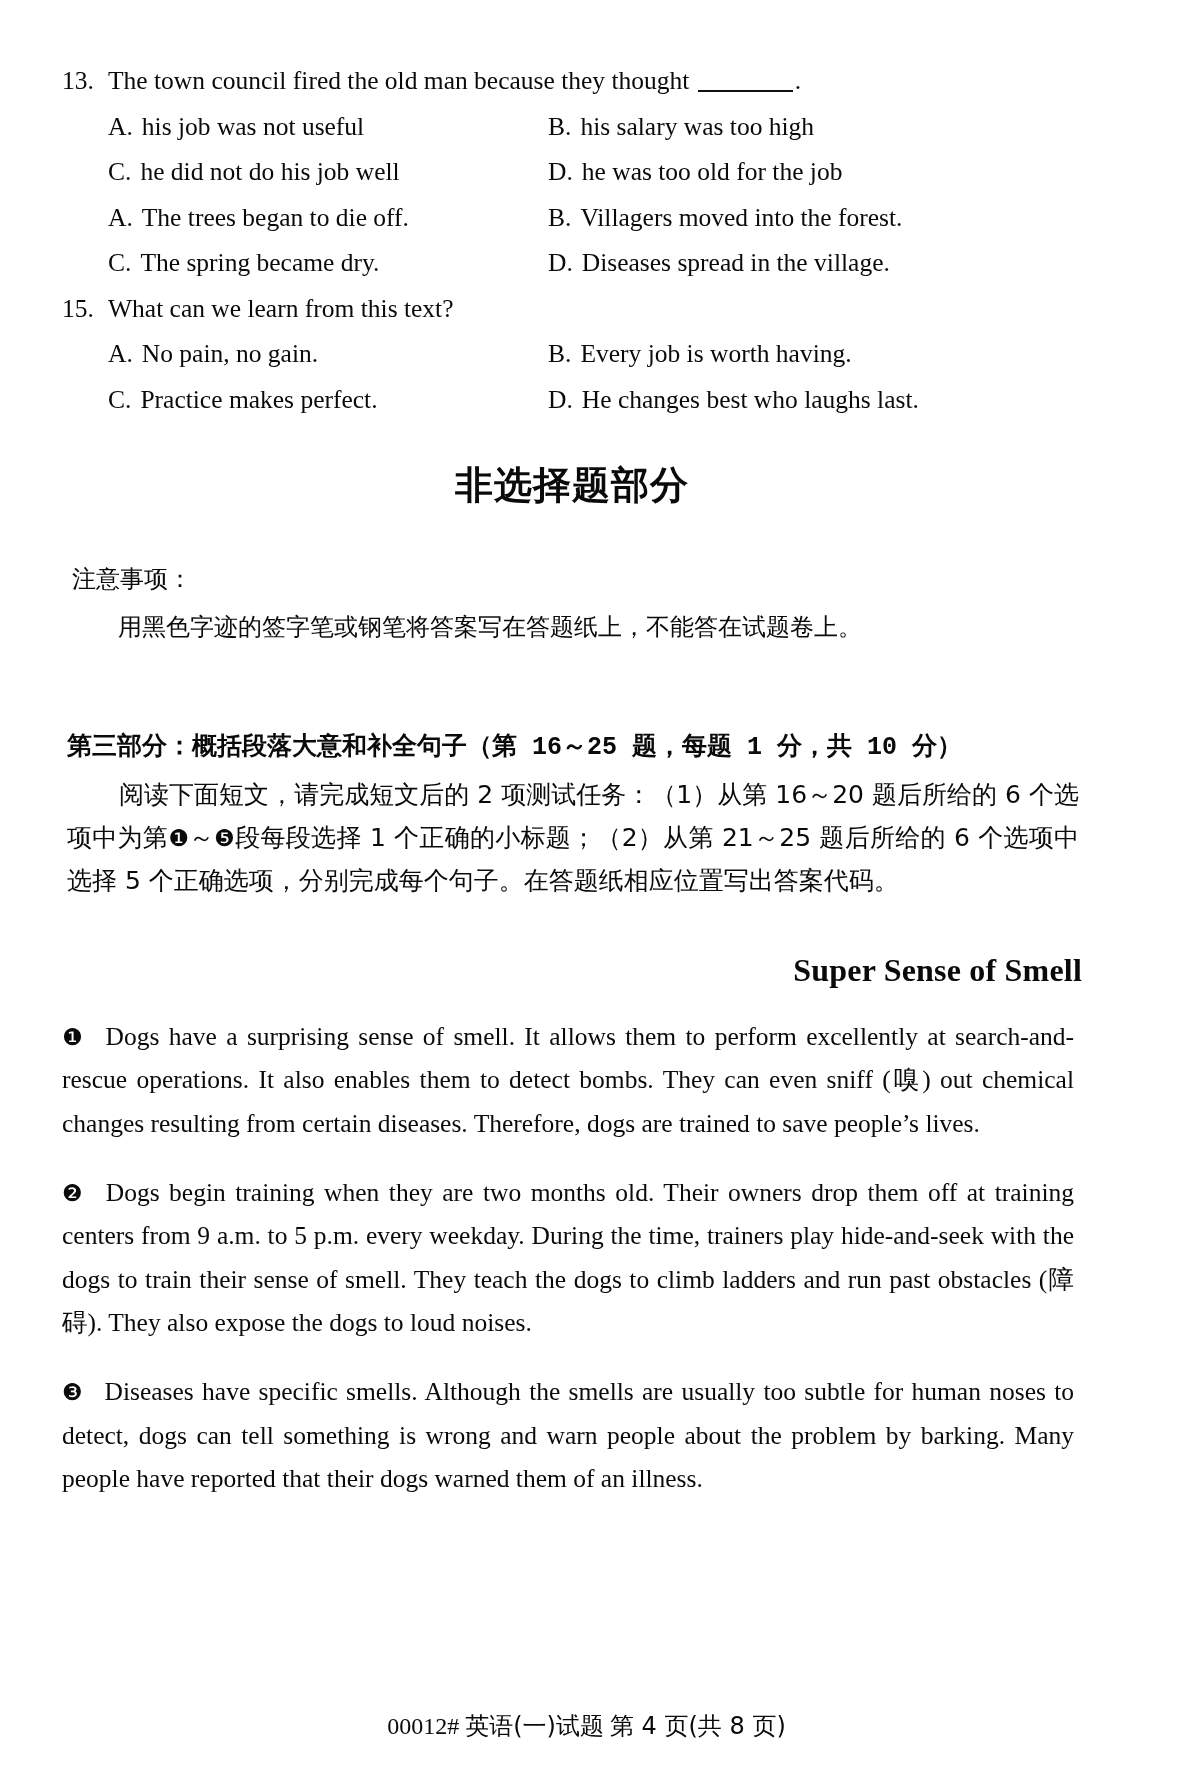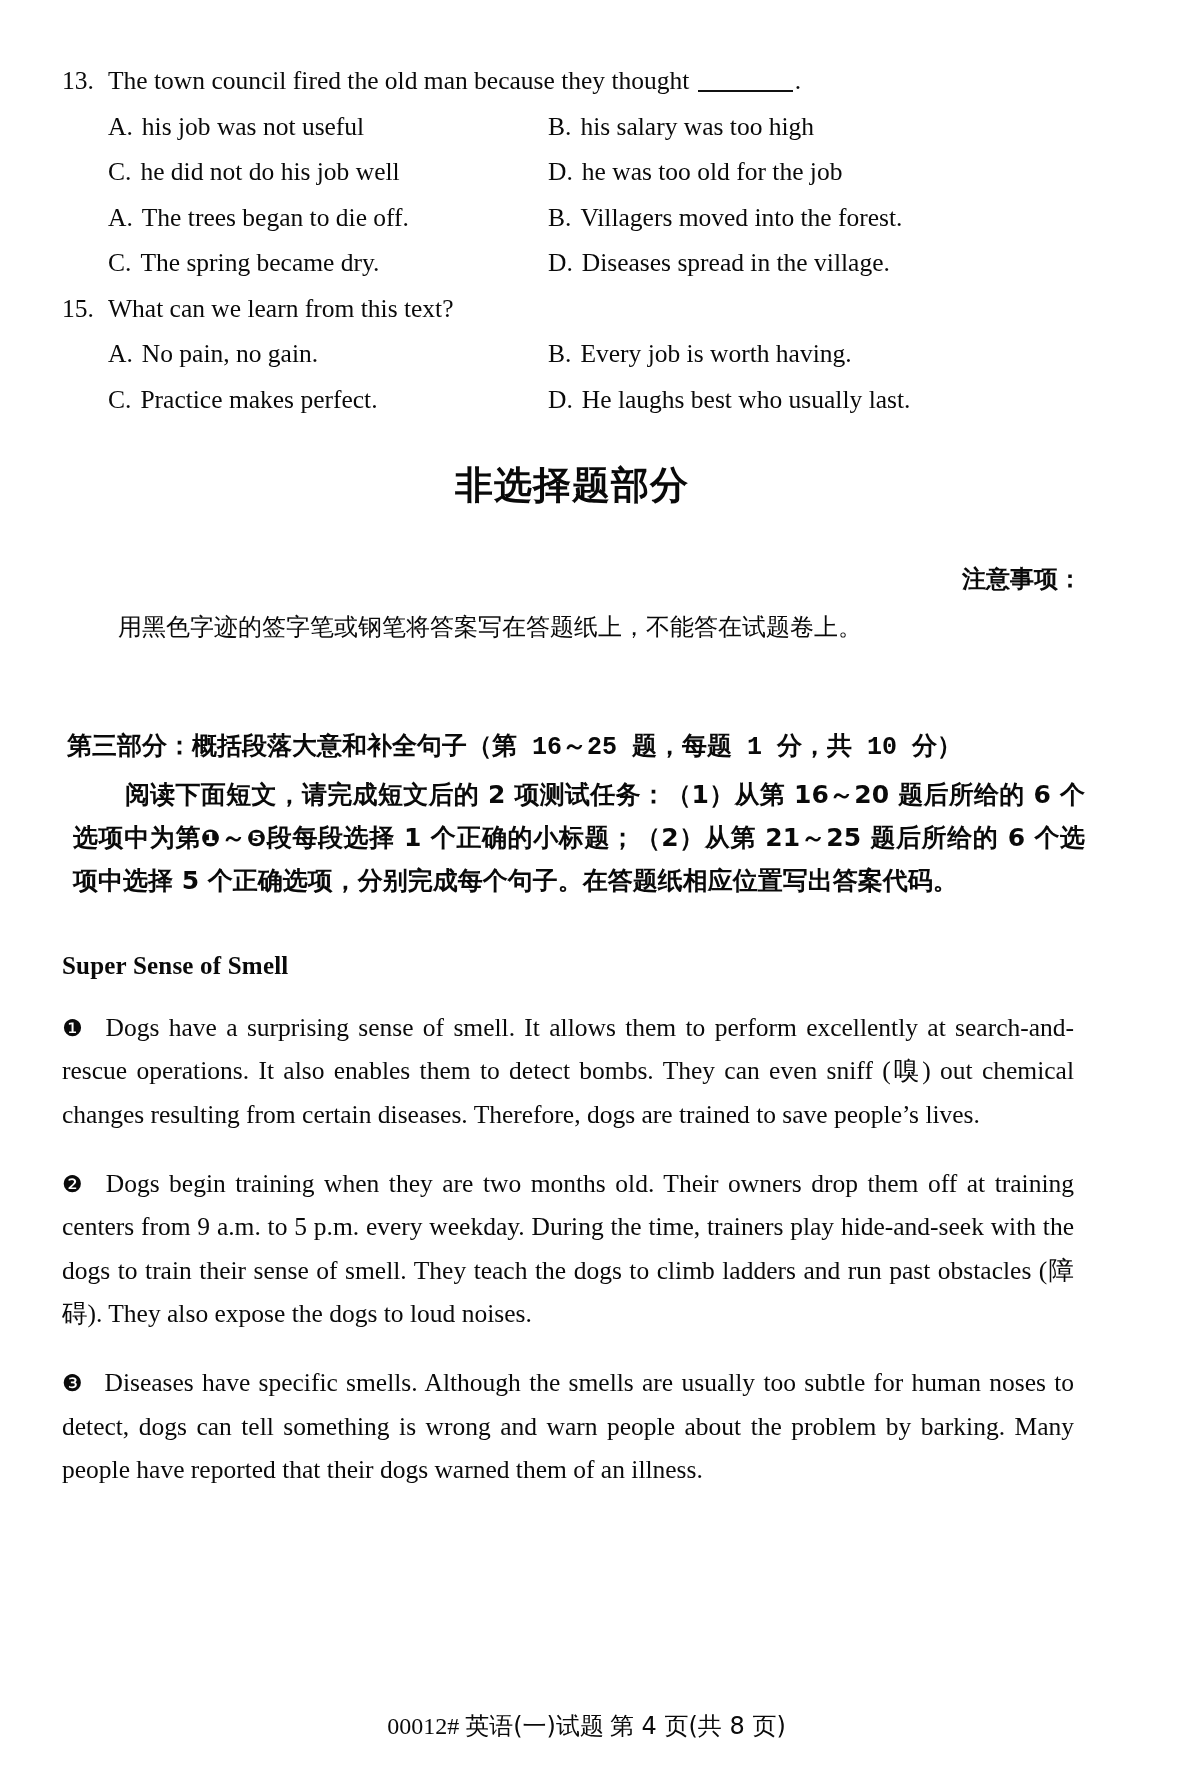--- a/index.html
+++ b/index.html
@@ -77,58 +77,57 @@
     font-family: "DejaVu Sans", "Liberation Sans", sans-serif;
     font-weight: bold;
     font-size: 38px;
     letter-spacing: 1px;
     margin: 48px 0 0 0;
   }
 
   
   .notice-title {
     font-family: "DejaVu Sans", "Liberation Sans", sans-serif;
-    font-weight: bold;
+    font-weight: normal;
     font-size: 24px;
     margin: 52px 0 0 10px;
-    text-align: right;
   }
   .notice-body {
     font-family: "DejaVu Sans", "Liberation Sans", sans-serif;
     font-size: 24px;
     margin: 16px 0 0 56px;
   }
 
   
   .part-heading {
     font-family: Liberation Mono, monospace;
     font-weight: bold;
     font-size: 25px;
     margin: 86px 0 0 5px;
   }
   .part-intro {
     font-family: "DejaVu Sans", "Liberation Sans", sans-serif;
-    font-weight: bold;
+    font-weight: normal;
     font-size: 25px;
     line-height: 1.72;
-    margin: 11px 0 0 11px;
+    margin: 11px 0 0 5px;
     text-align: justify;
     text-indent: 52px;
     width: 1012px;
   }
   .circnum {
     font-family: "DejaVu Sans", sans-serif;
     font-size: 23px;
   }
 
   
   .article-title {
-    text-align: left;
+    text-align: right;
     font-weight: bold;
-    font-size: 25px;
+    font-size: 32px;
     margin: 50px 0 12px 0;
     letter-spacing: 0.2px;
   }
   .para {
     font-size: 25.5px;
     line-height: 1.70;
     text-align: justify;
     text-justify: inter-word;
     margin: 26px 0 0 0;
     width: 1012px;
@@ -228,21 +227,21 @@
           <span>Every job is worth having.</span>
         </div>
       </div>
       <div class="mc-options">
         <div class="opt opt-col-left">
           <span class="opt-letter">C.</span>
           <span>Practice makes perfect.</span>
         </div>
         <div class="opt opt-col-right">
           <span class="opt-letter">D.</span>
-          <span>He laughs best who usually last.</span>
+          <span>He changes best who laughs last.</span>
         </div>
       </div>
     </div>
 
     <div class="section-heading">非选择题部分</div>
 
     <div class="notice-title">注意事项：</div>
     <div class="notice-body">用黑色字迹的签字笔或钢笔将答案写在答题纸上，不能答在试题卷上。</div>
 
     <div class="part-heading">第三部分：概括段落大意和补全句子（第 16～25 题，每题 1 分，共 10 分）</div>

